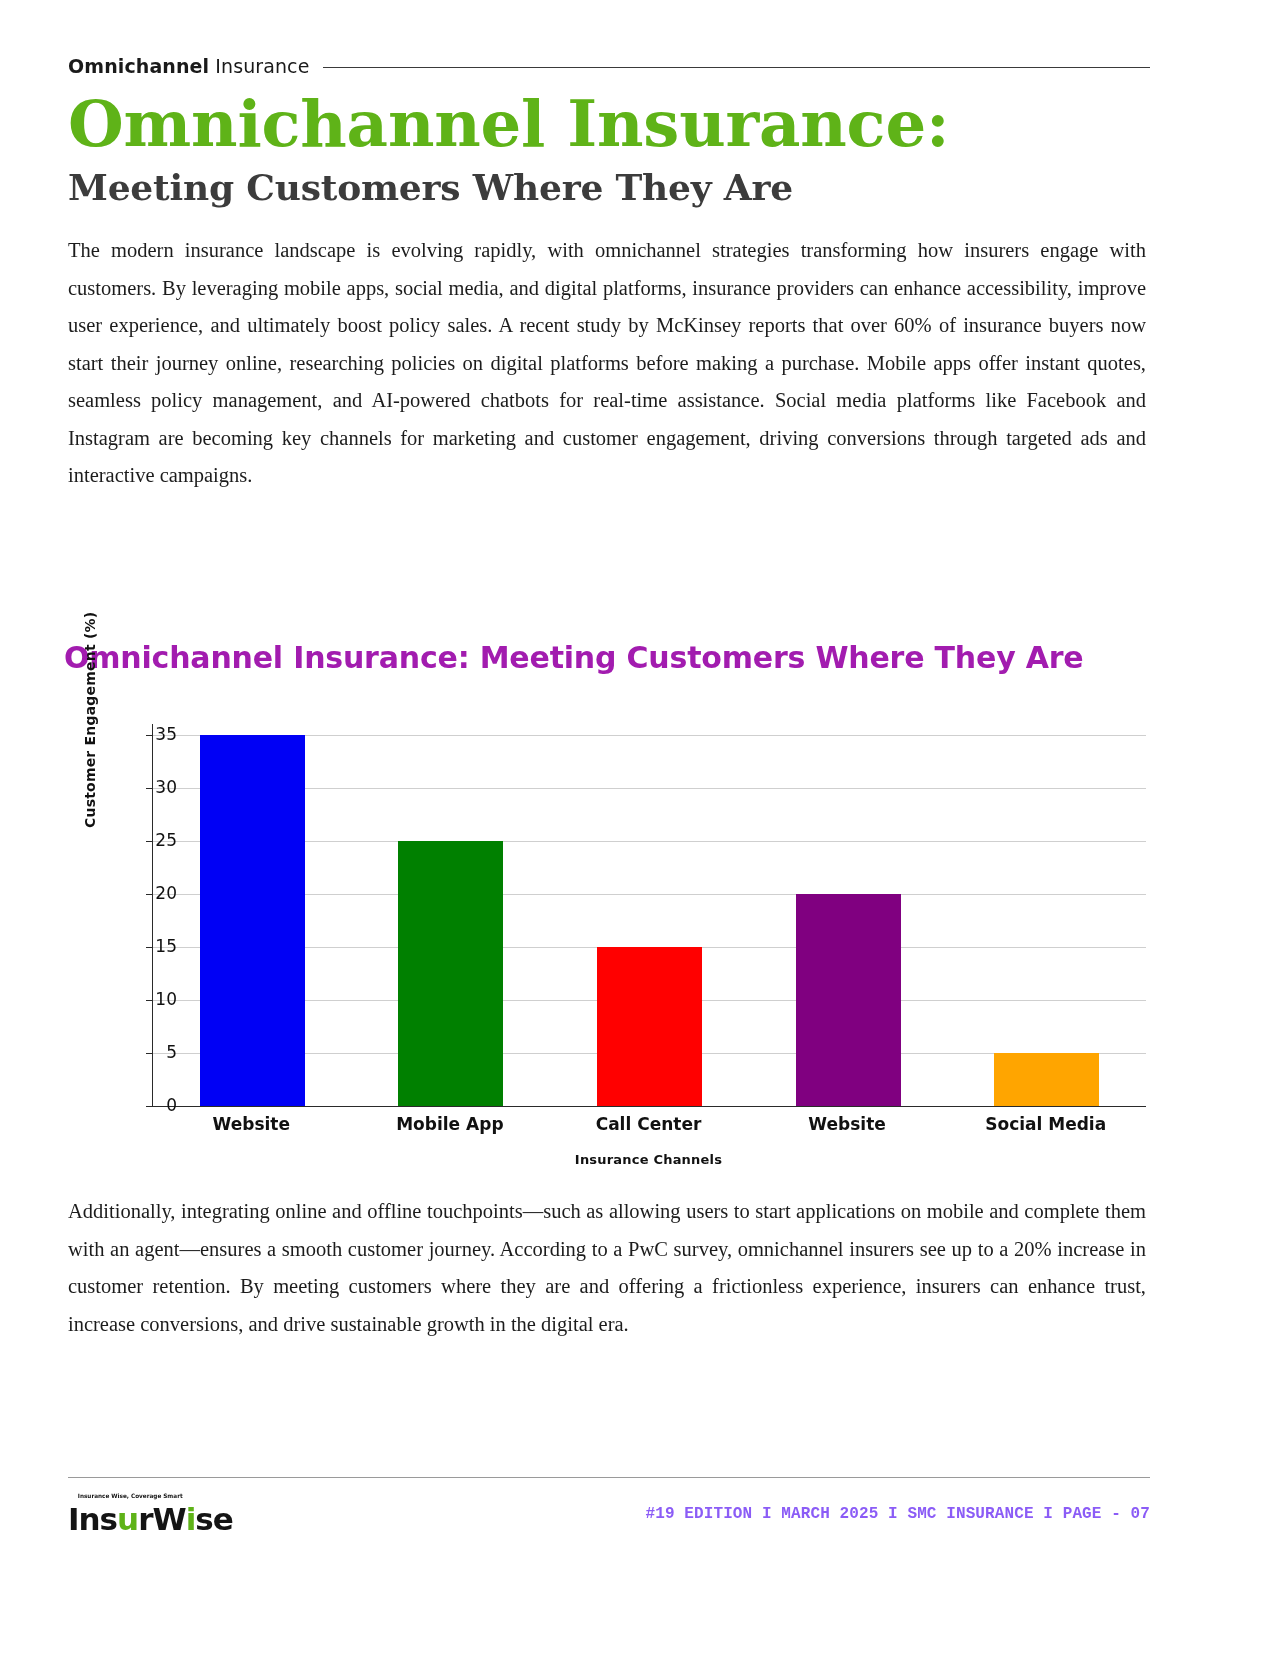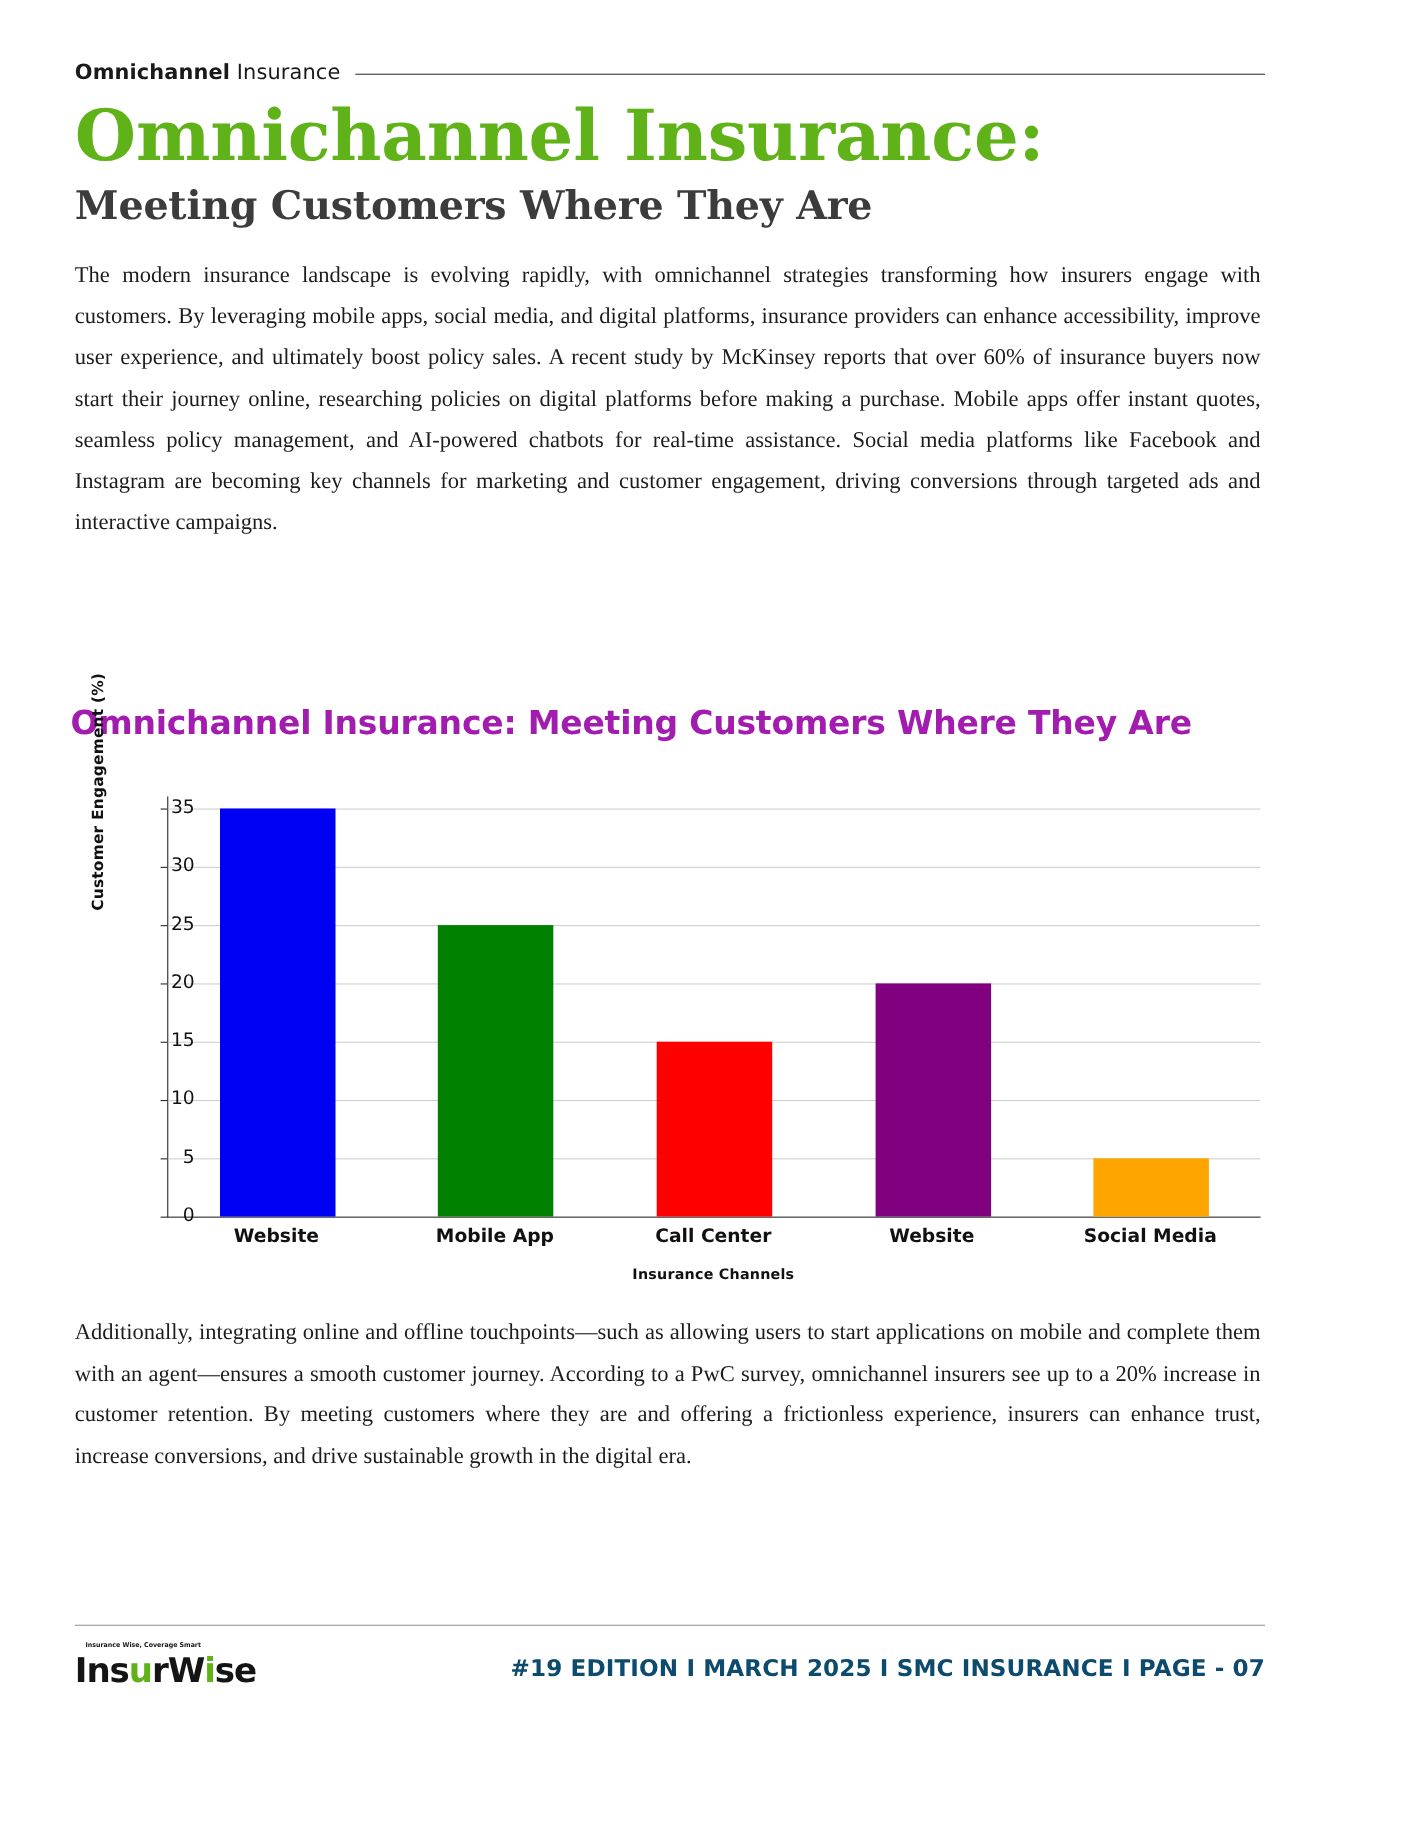--- a/index.html
+++ b/index.html
@@ -208,25 +208,26 @@
     font-weight: 700;
     letter-spacing: 0px;
     color: #141414;
     white-space: nowrap;
     transform: scaleX(0.95);
   }
   .footer-meta {
     position: absolute;
     right: 131px;
     top: 1505px;
-    font-size: 21px;
-    font-weight: 700;
-    color: #0c4a6e;
+    font-size: 16px;
+    font-weight: 700;
+    color: #8b5cf6;
     letter-spacing: 0.1px;
     white-space: nowrap;
+    font-family: Liberation Mono, monospace;
   }
 </style>
 </head>
 <body>
 
 <div class="page">
 
   <div class="header">
     <div class="header-title"><span class="bold">Omnichannel</span><span> Insurance</span></div>
     <div class="header-rule"></div>

